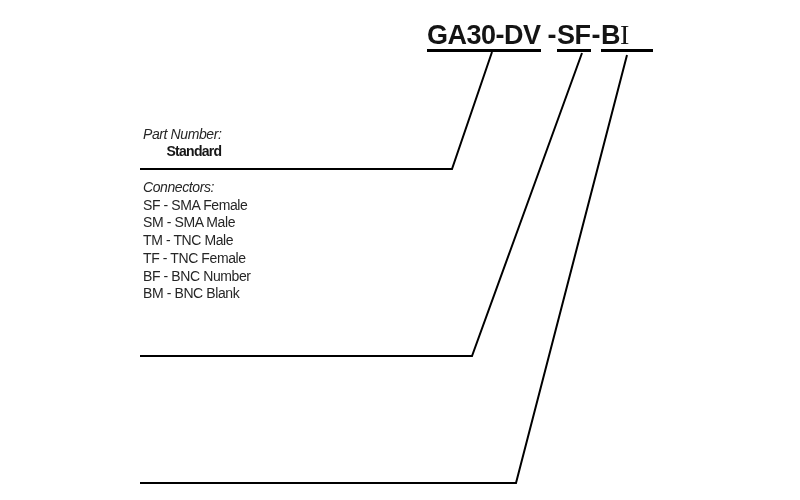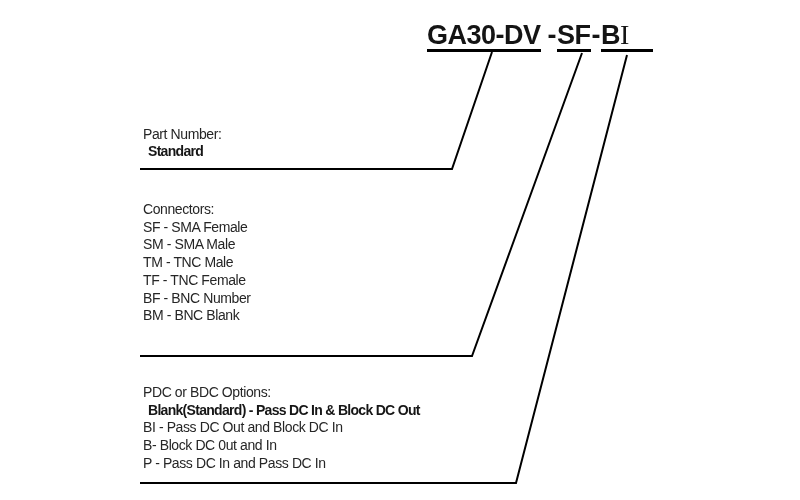--- a/index.html
+++ b/index.html
@@ -28,24 +28,24 @@
     font-weight:normal;font-size:28px;letter-spacing:0;
   }
   .pn-title .tail-pad{padding-right:24px;}
 
   
   .block{
     position:absolute;left:143px;
     font-size:14px;letter-spacing:-0.4px;
     line-height:17.7px;white-space:nowrap;color:#262626;
   }
-  .block .heading{font-weight:normal;}
-  .block .std{font-weight:bold;color:#161616;letter-spacing:-0.7px;padding-left:5px;}
+  .block .heading{font-weight:normal;font-style:italic;}
+  .block .std{font-weight:bold;color:#161616;letter-spacing:-0.7px;padding-left:5px;text-align:right;}
   .block-partnumber{top:126px;line-height:16.5px;}
-  .block-connectors{top:201px;}
+  .block-connectors{top:179px;}
   .block-dc{top:384px;}
 </style>
 </head>
 <body>
 
 <div class="canvas">
 
   <svg class="leaders" viewBox="0 0 800 500">
     <path d="M140,169 H452 L492,52" fill="none" stroke="#000" stroke-width="2"></path>
     <path d="M140,356 H472 L582,53" fill="none" stroke="#000" stroke-width="2"></path>
@@ -64,21 +64,14 @@
   <div class="block block-connectors">
     <div class="heading">Connectors:</div>
     <div>SF - SMA Female</div>
     <div>SM - SMA Male</div>
     <div>TM - TNC Male</div>
     <div>TF - TNC Female</div>
     <div>BF - BNC Number</div>
     <div>BM - BNC Blank</div>
   </div>
 
-  <div class="block block-dc">
-    <div class="heading">PDC or BDC Options:</div>
-    <div class="std">Blank(Standard) - Pass DC In &amp; Block DC Out</div>
-    <div>BI - Pass DC Out and Block DC In</div>
-    <div>B- Block DC 0ut and In</div>
-    <div>P - Pass DC In and Pass DC In</div>
-  </div>
 
 </div>
 
 </body></html>

